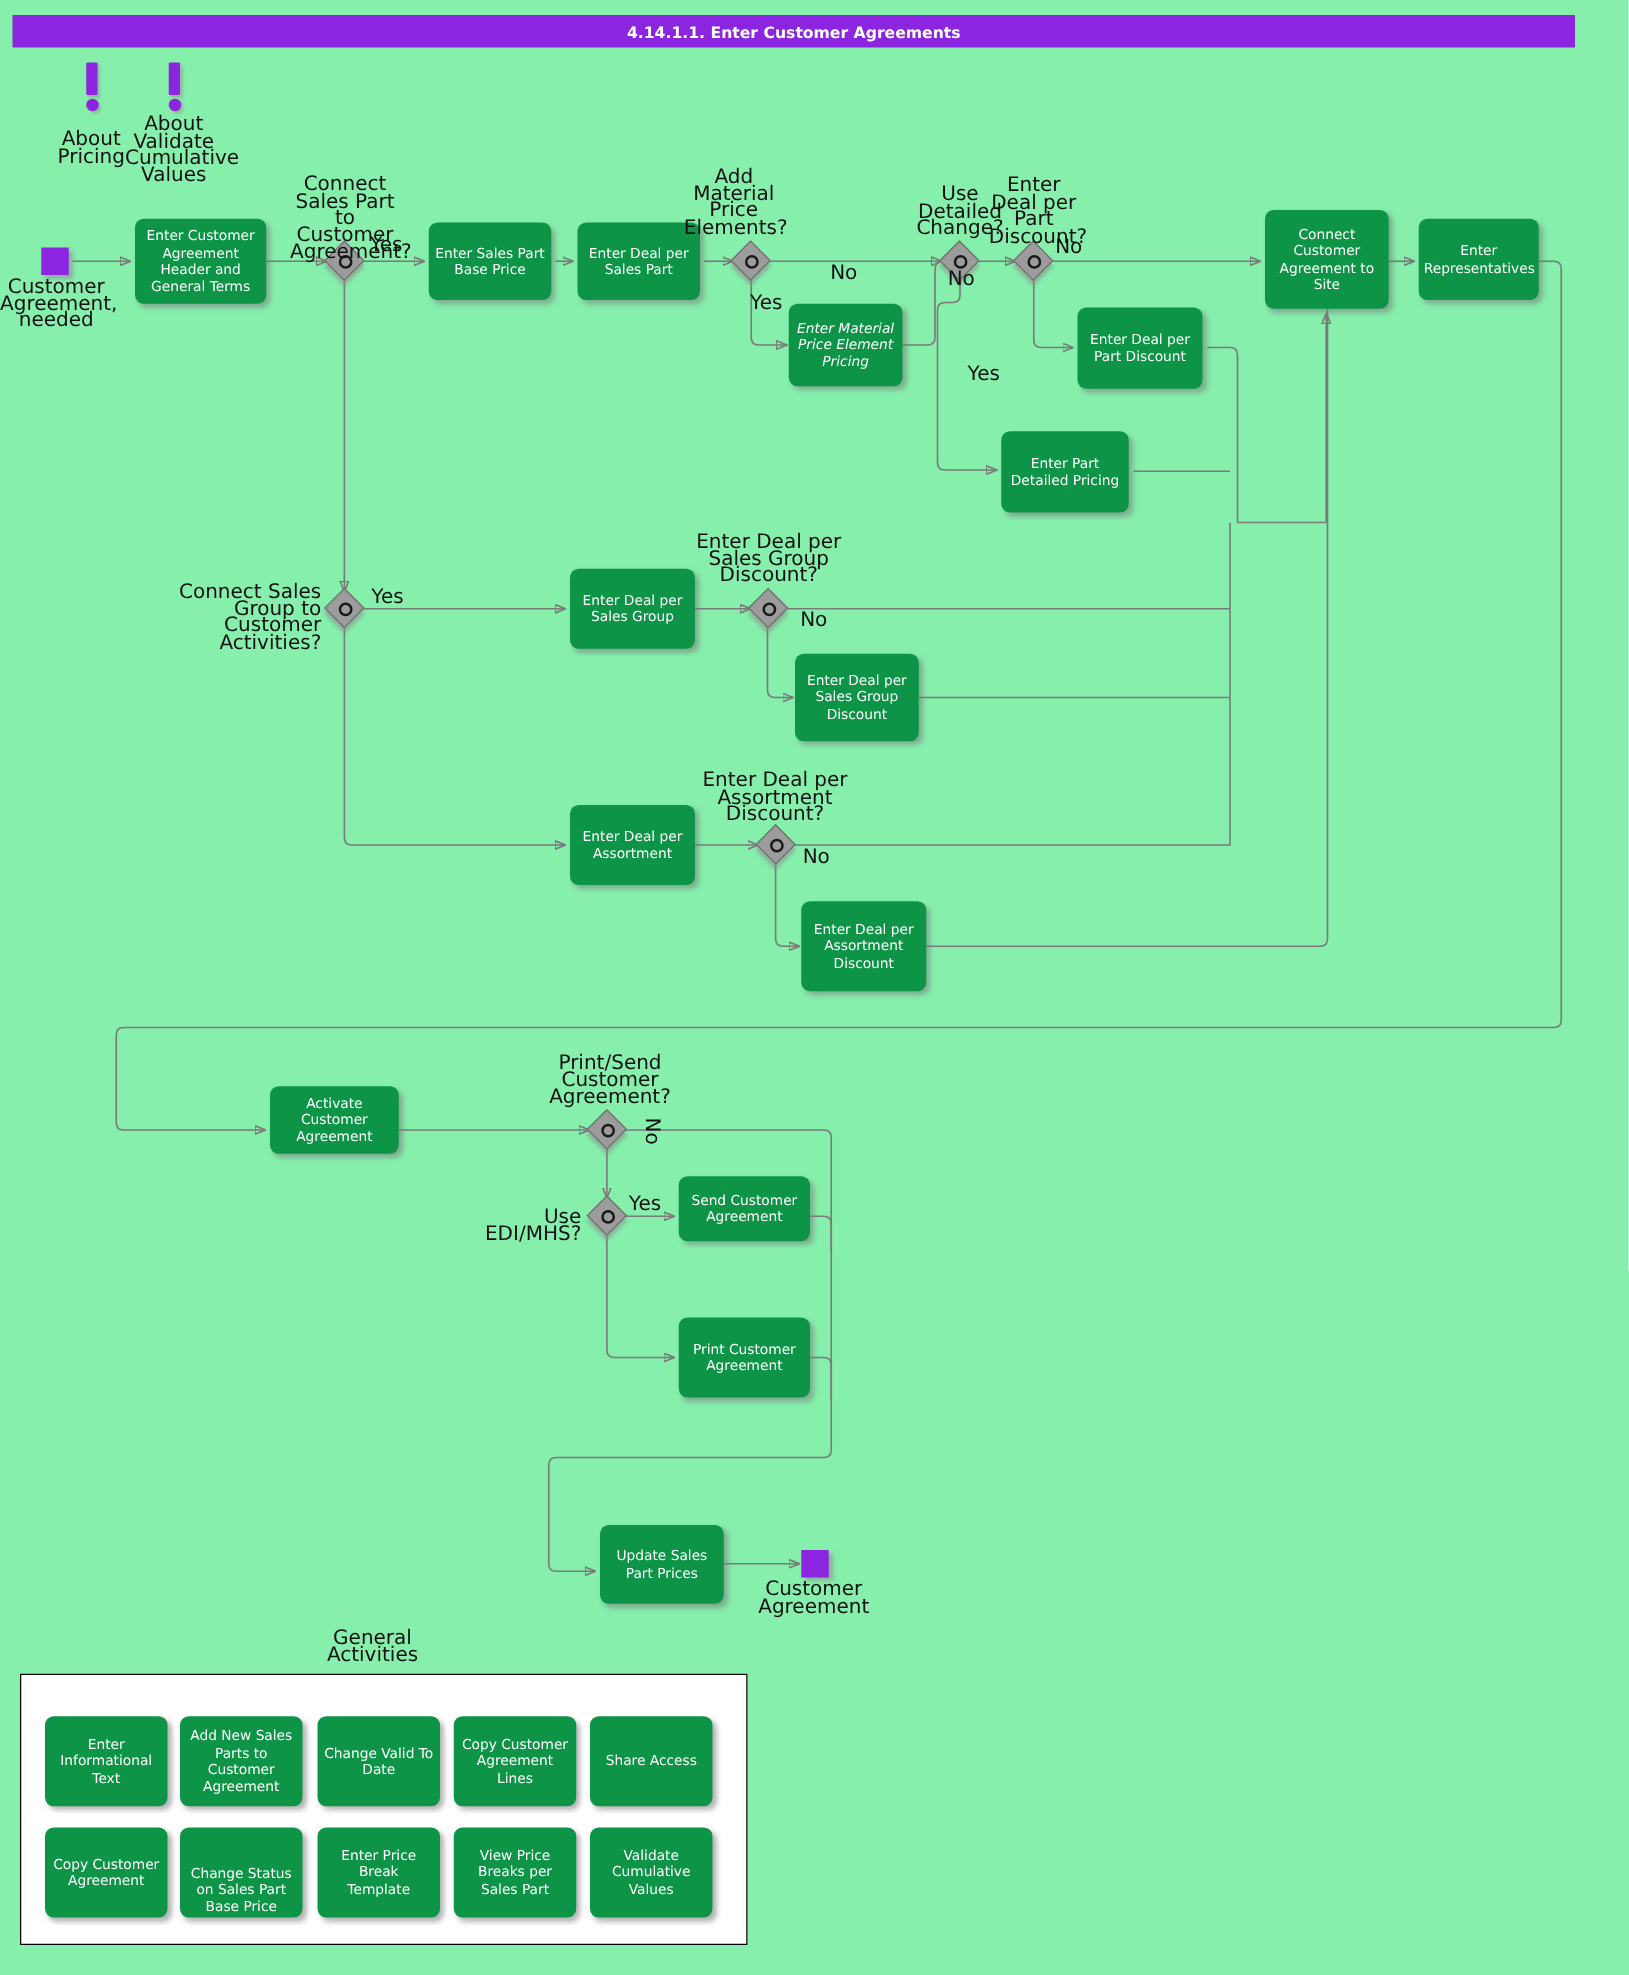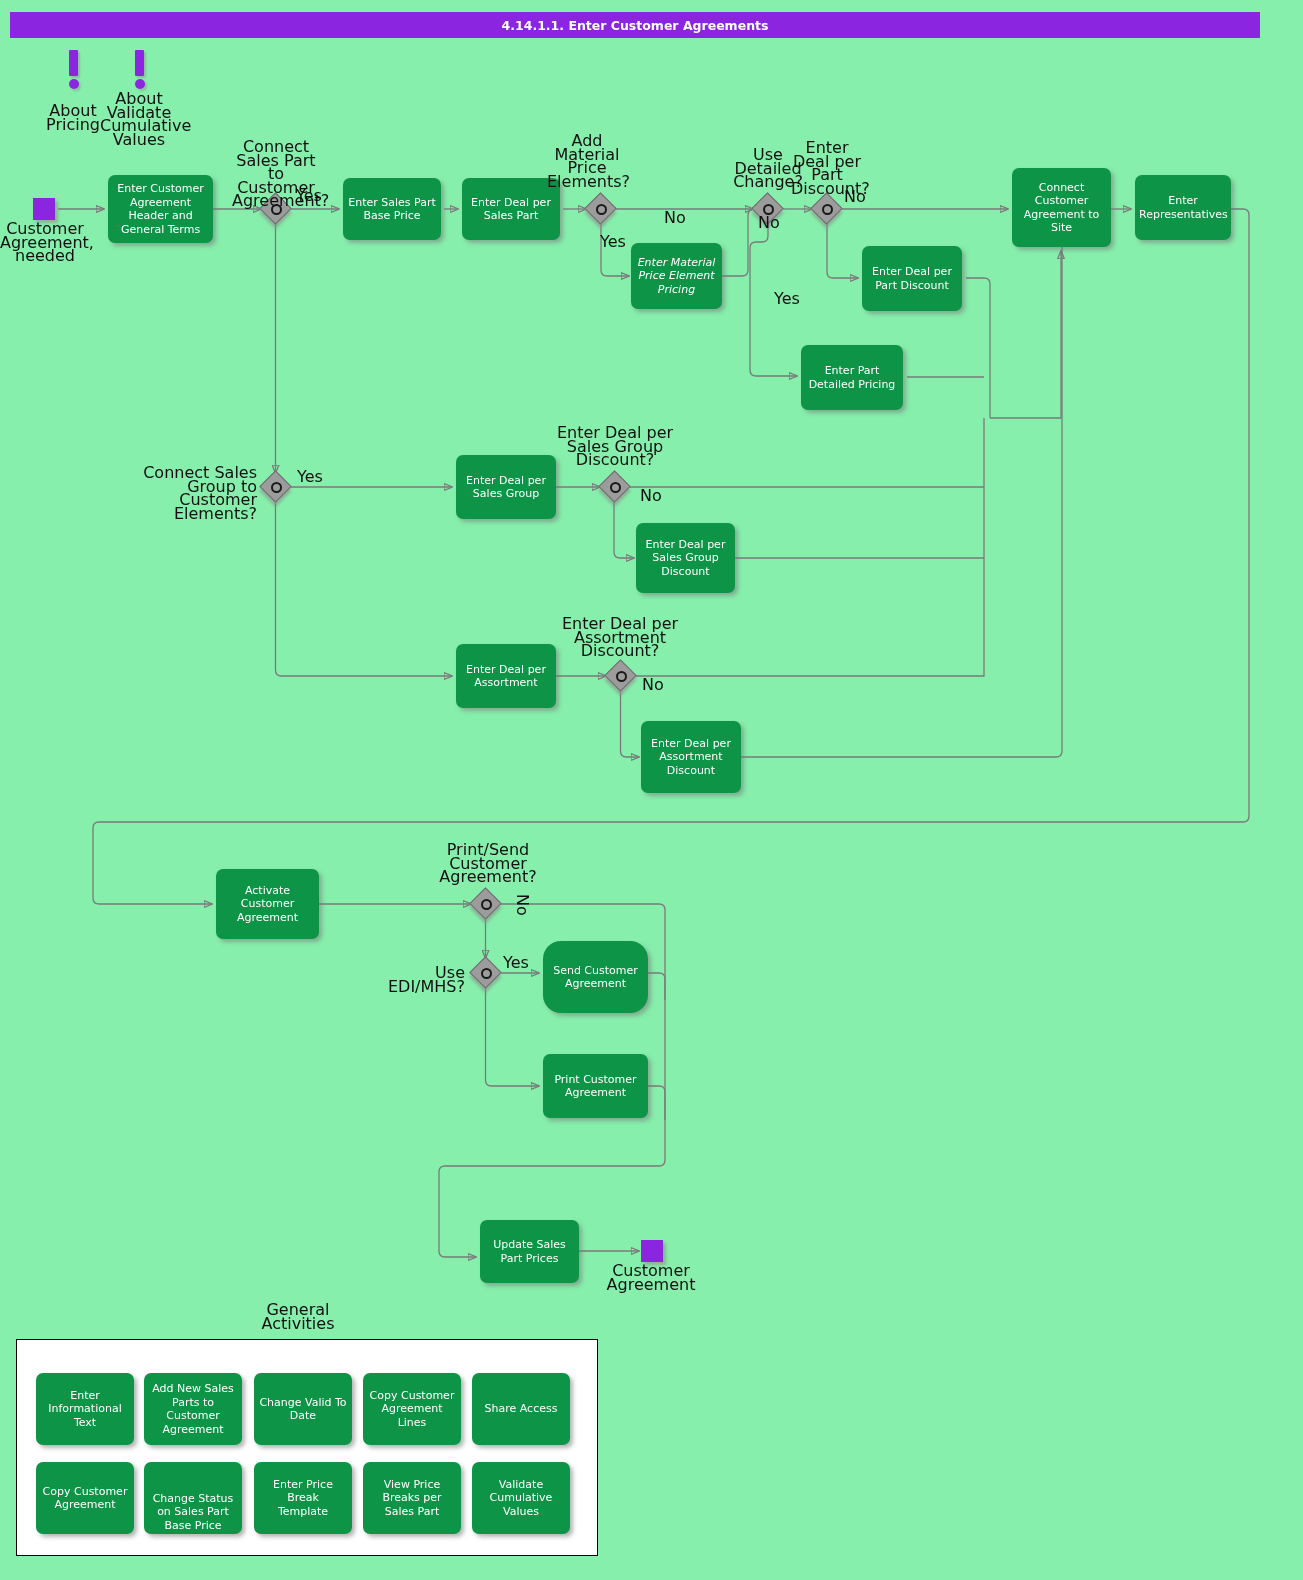--- a/index.html
+++ b/index.html
@@ -246,21 +246,21 @@
     <span style="white-space:pre-line;">Enter
 Representatives</span>
   </div>
 
   <div class="gw" style="left:261px;top:472px;">
     <div class="dia"></div>
     <div class="ring"></div>
   </div>
   <div class="lbl left" style="left:133px;top:466px;width:124px;white-space:pre-line;">Connect Sales
 Group to Customer
-Elements?</div>
+Activities?</div>
   <div class="lbl" style="left:297px;top:470px;width:26px;">Yes</div>
 
   <div class="node" style="left:456px;top:455px;width:100px;height:64px;">
     <span style="white-space:pre-line;">Enter Deal per
 Sales Group</span>
   </div>
 
   <div class="gw" style="left:600px;top:472px;">
     <div class="dia"></div>
     <div class="ring"></div>
@@ -289,21 +289,21 @@
 Assortment
 Discount?</div>
   <div class="lbl" style="left:641px;top:678px;width:24px;">No</div>
 
   <div class="node" style="left:641px;top:721px;width:100px;height:72px;">
     <span style="white-space:pre-line;">Enter Deal per
 Assortment
 Discount</span>
   </div>
 
-  <div class="node" style="left:216px;top:869px;width:103px;height:70px;">
+  <div class="node" style="left:216px;top:869px;width:103px;height:54px;">
     <span style="white-space:pre-line;">Activate
 Customer
 Agreement</span>
   </div>
 
   <div class="gw" style="left:471px;top:889px;">
     <div class="dia"></div>
     <div class="ring"></div>
   </div>
   <div class="lbl" style="left:436px;top:843px;width:104px;white-space:pre-line;">Print/Send
@@ -311,21 +311,21 @@
 Agreement?</div>
   <div class="lbl vert" style="left:515px;top:894px;width:14px;">No</div>
 
   <div class="gw" style="left:471px;top:958px;">
     <div class="dia"></div>
     <div class="ring"></div>
   </div>
   <div class="lbl left" style="left:375px;top:966px;width:90px;white-space:pre-line;">Use EDI/MHS?</div>
   <div class="lbl" style="left:503px;top:956px;width:26px;">Yes</div>
 
-  <div class="node" style="left:543px;top:941px;width:105px;height:72px;border-radius:18px;">
+  <div class="node" style="left:543px;top:941px;width:105px;height:52px;">
     <span style="white-space:pre-line;">Send Customer
 Agreement</span>
   </div>
 
   <div class="node" style="left:543px;top:1054px;width:105px;height:64px;">
     <span style="white-space:pre-line;">Print Customer
 Agreement</span>
   </div>
 
   <div class="node" style="left:480px;top:1220px;width:99px;height:63px;">

